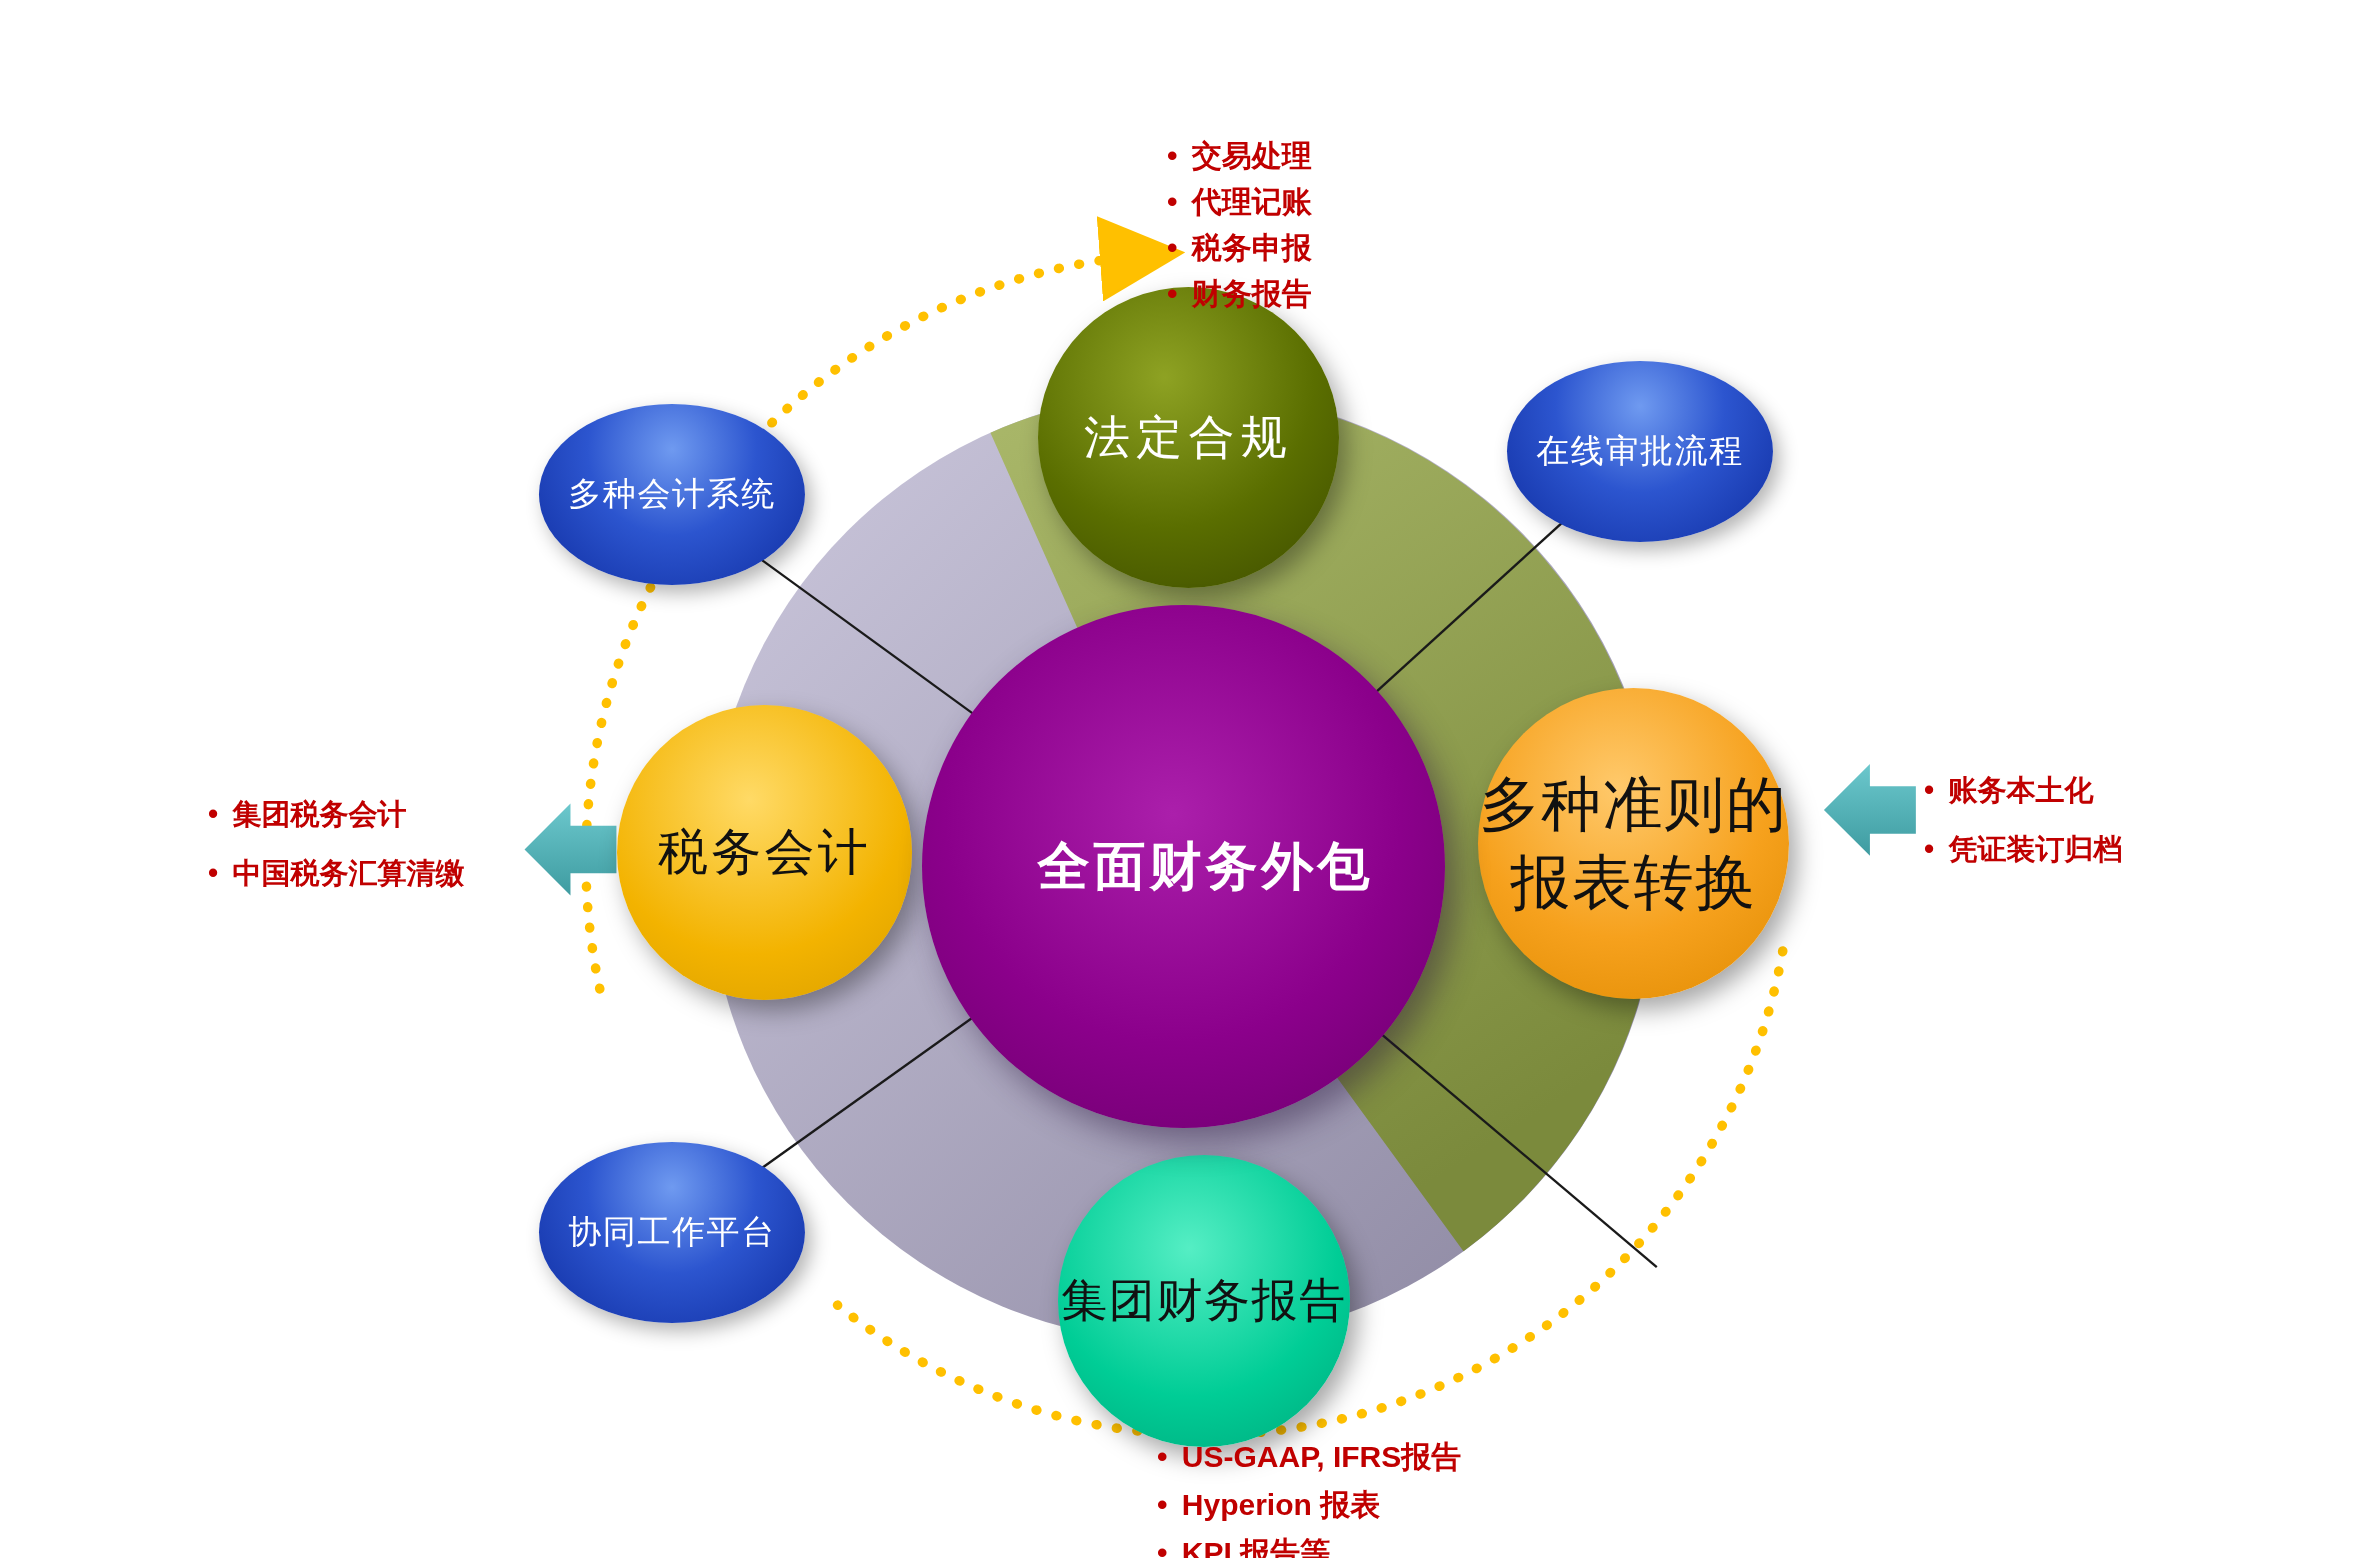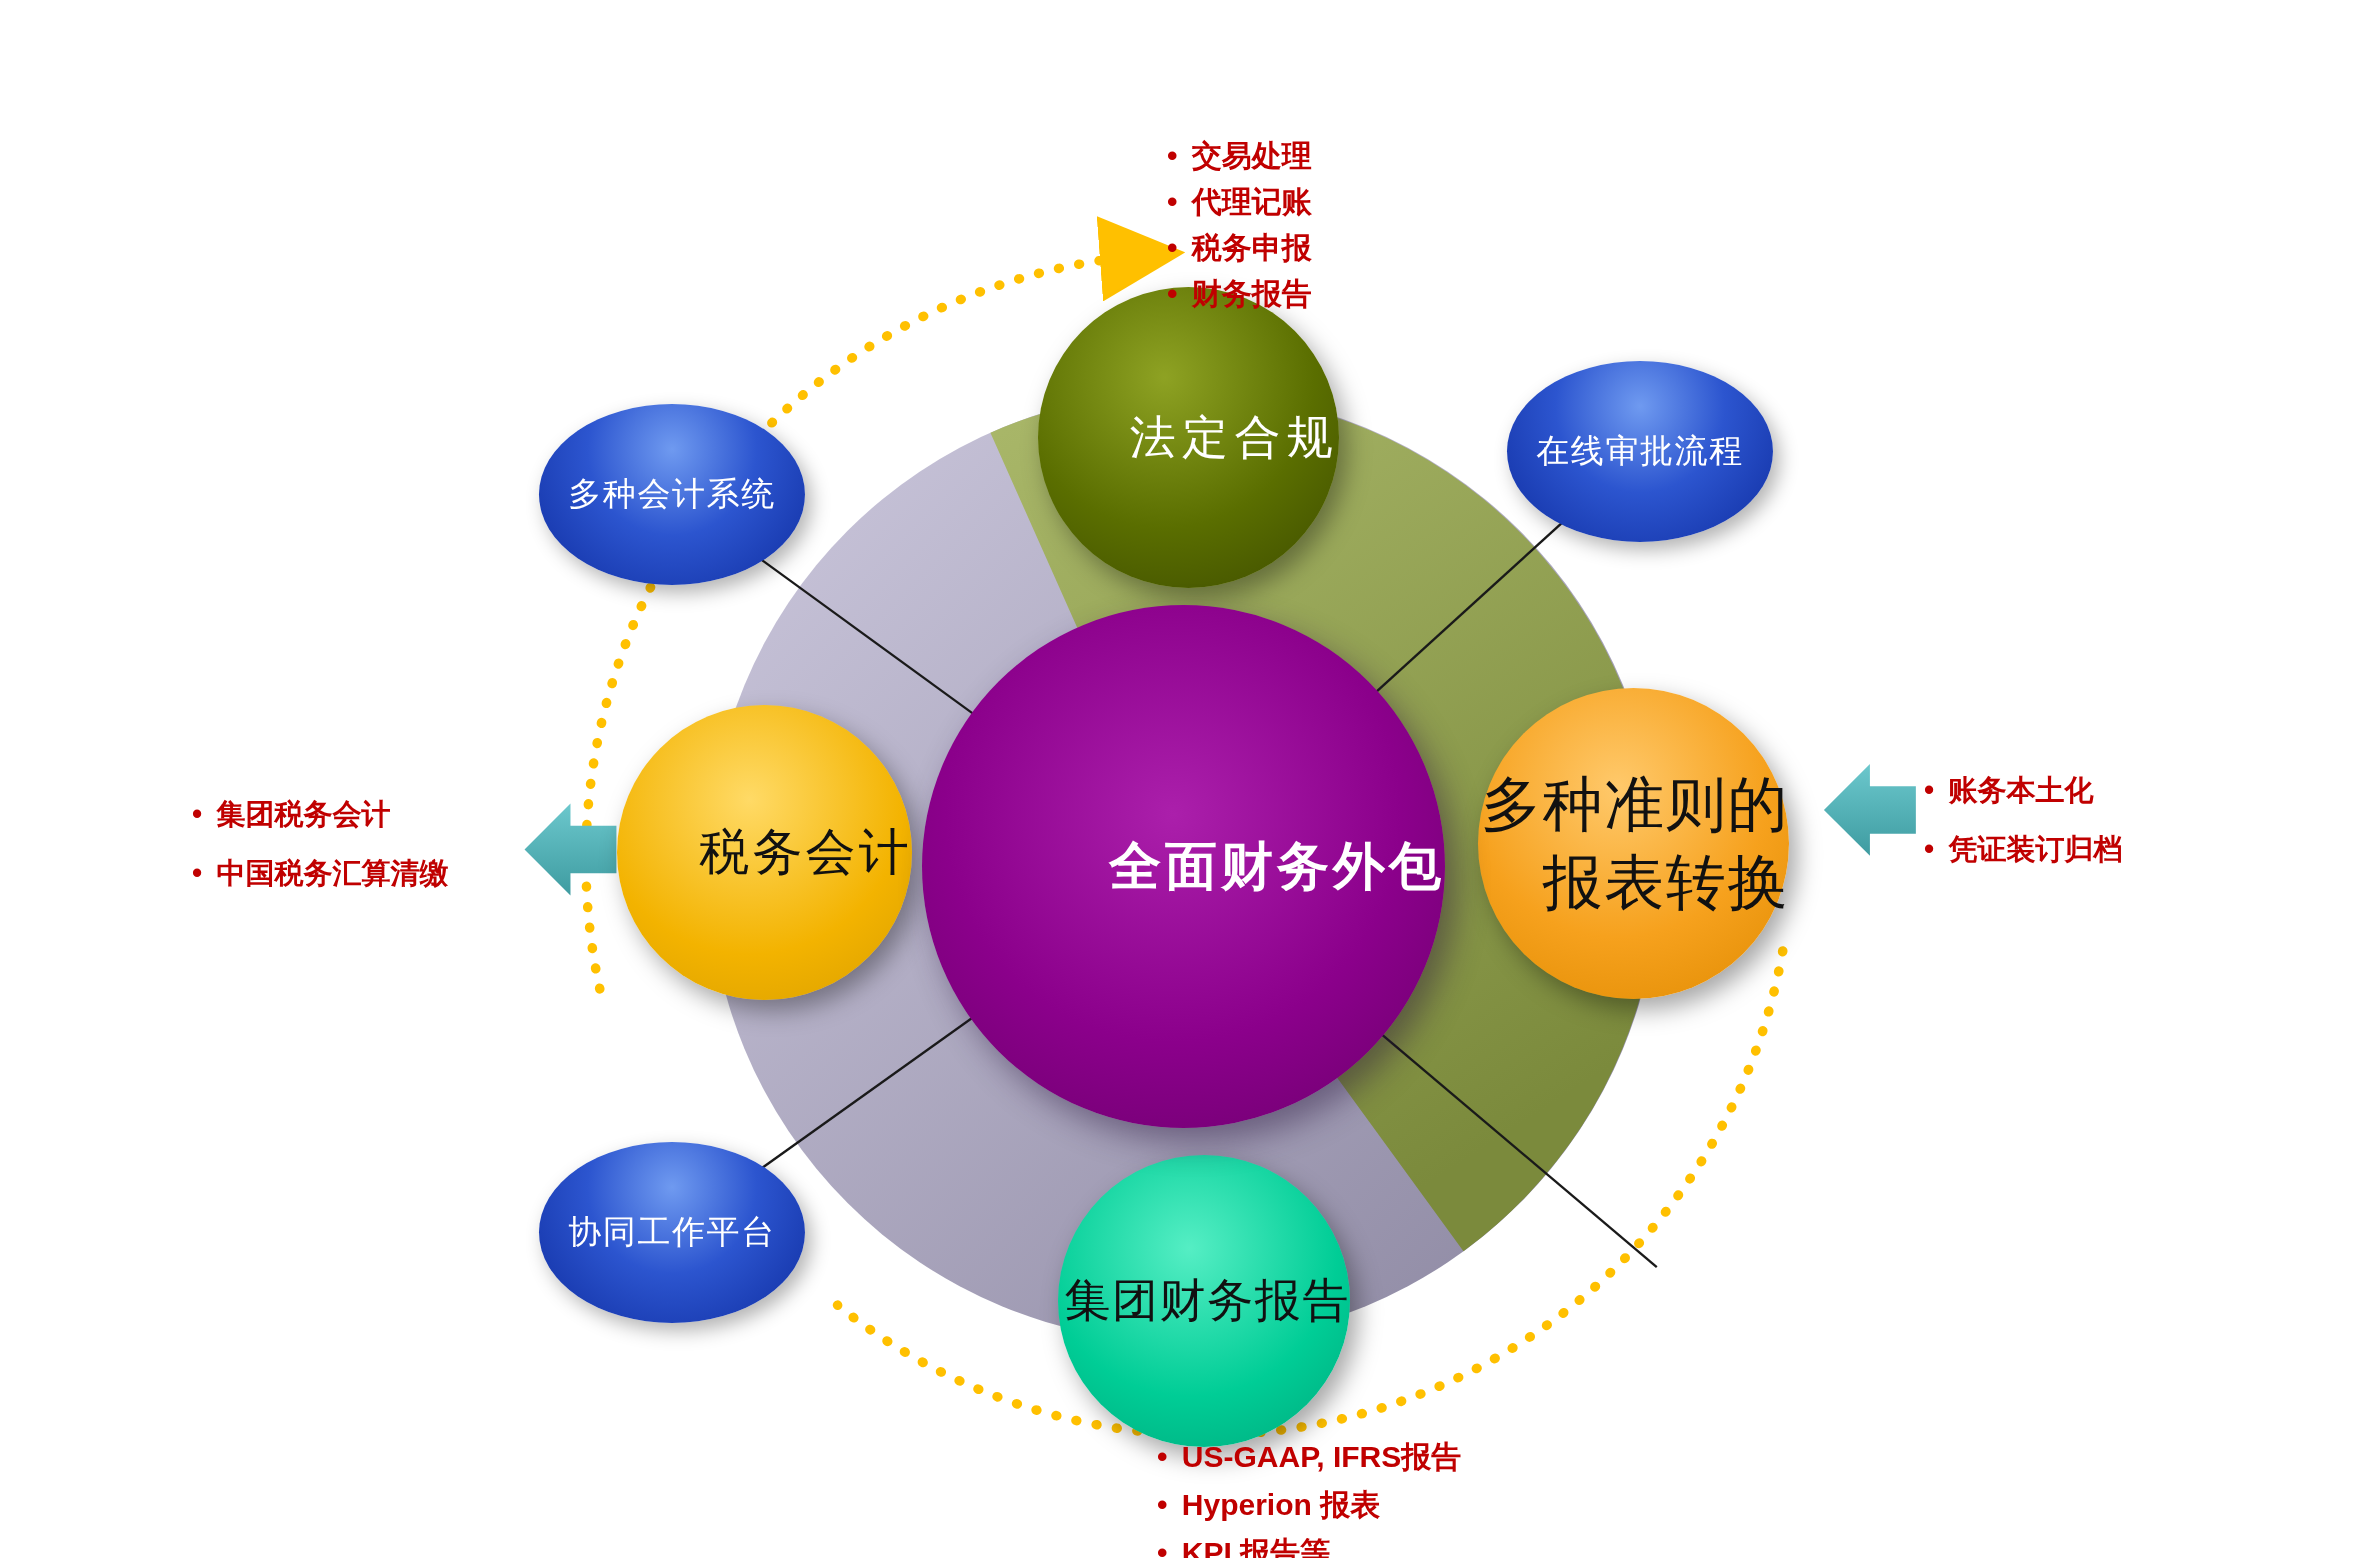--- a/index.html
+++ b/index.html
@@ -2,21 +2,21 @@
 <html style="font-size:12.7px"><head>
 <meta charset="utf-8">
 <style>
   *{margin:0;padding:0;box-sizing:border-box}
   html,body{width:2377px;height:1558px;background:#ffffff;overflow:hidden;
     font-family:"Liberation Sans","DejaVu Sans",sans-serif;}
   .stage{position:relative;width:2377px;height:1558px;background:#fff;}
   .stage>svg{position:absolute;left:0;top:0;}
 
   .circle{position:absolute;border-radius:50%;display:flex;flex-direction:column;
-    align-items:flex-end;justify-content:center;text-align:center;}
+    align-items:center;justify-content:center;text-align:center;}
 
   .center-circle{background:radial-gradient(circle at 48% 40%, #ab1fab 0%, #8B008B 55%, #6a006a 100%);
     box-shadow:11px 14.3px 32px rgba(40,20,60,.45);}
   .center-circle .label{color:#fff;font-size:52px;font-weight:bold;letter-spacing:4px;margin-left:44px;}
 
   .olive-circle{background:radial-gradient(circle at 42% 30%, #8ea223 0%, #5a6e00 55%, #3c4a00 100%);
     box-shadow:8px 11px 24px rgba(0,0,0,.35);}
   .olive-circle .label{color:#fff;font-size:46px;letter-spacing:6.3px;}
 
   .yellow-circle{background:radial-gradient(circle at 45% 32%, #ffda66 0%, #f3b300 60%, #d89e00 100%);
@@ -120,21 +120,21 @@
   </div>
 
 
   <ul class="red-list top" style="left:1167px;top:133px;">
     <li>交易处理</li>
     <li>代理记账</li>
     <li>税务申报</li>
     <li>财务报告</li>
   </ul>
 
-  <ul class="red-list side" style="left:192px;top:785px;">
+  <ul class="red-list side" style="left:208px;top:785px;">
     <li>集团税务会计</li>
     <li>中国税务汇算清缴</li>
   </ul>
 
   <ul class="red-list side" style="left:1924px;top:761px;">
     <li>账务本土化</li>
     <li>凭证装订归档</li>
   </ul>
 
   <ul class="red-list bottom" style="left:1157px;top:1433px;">

